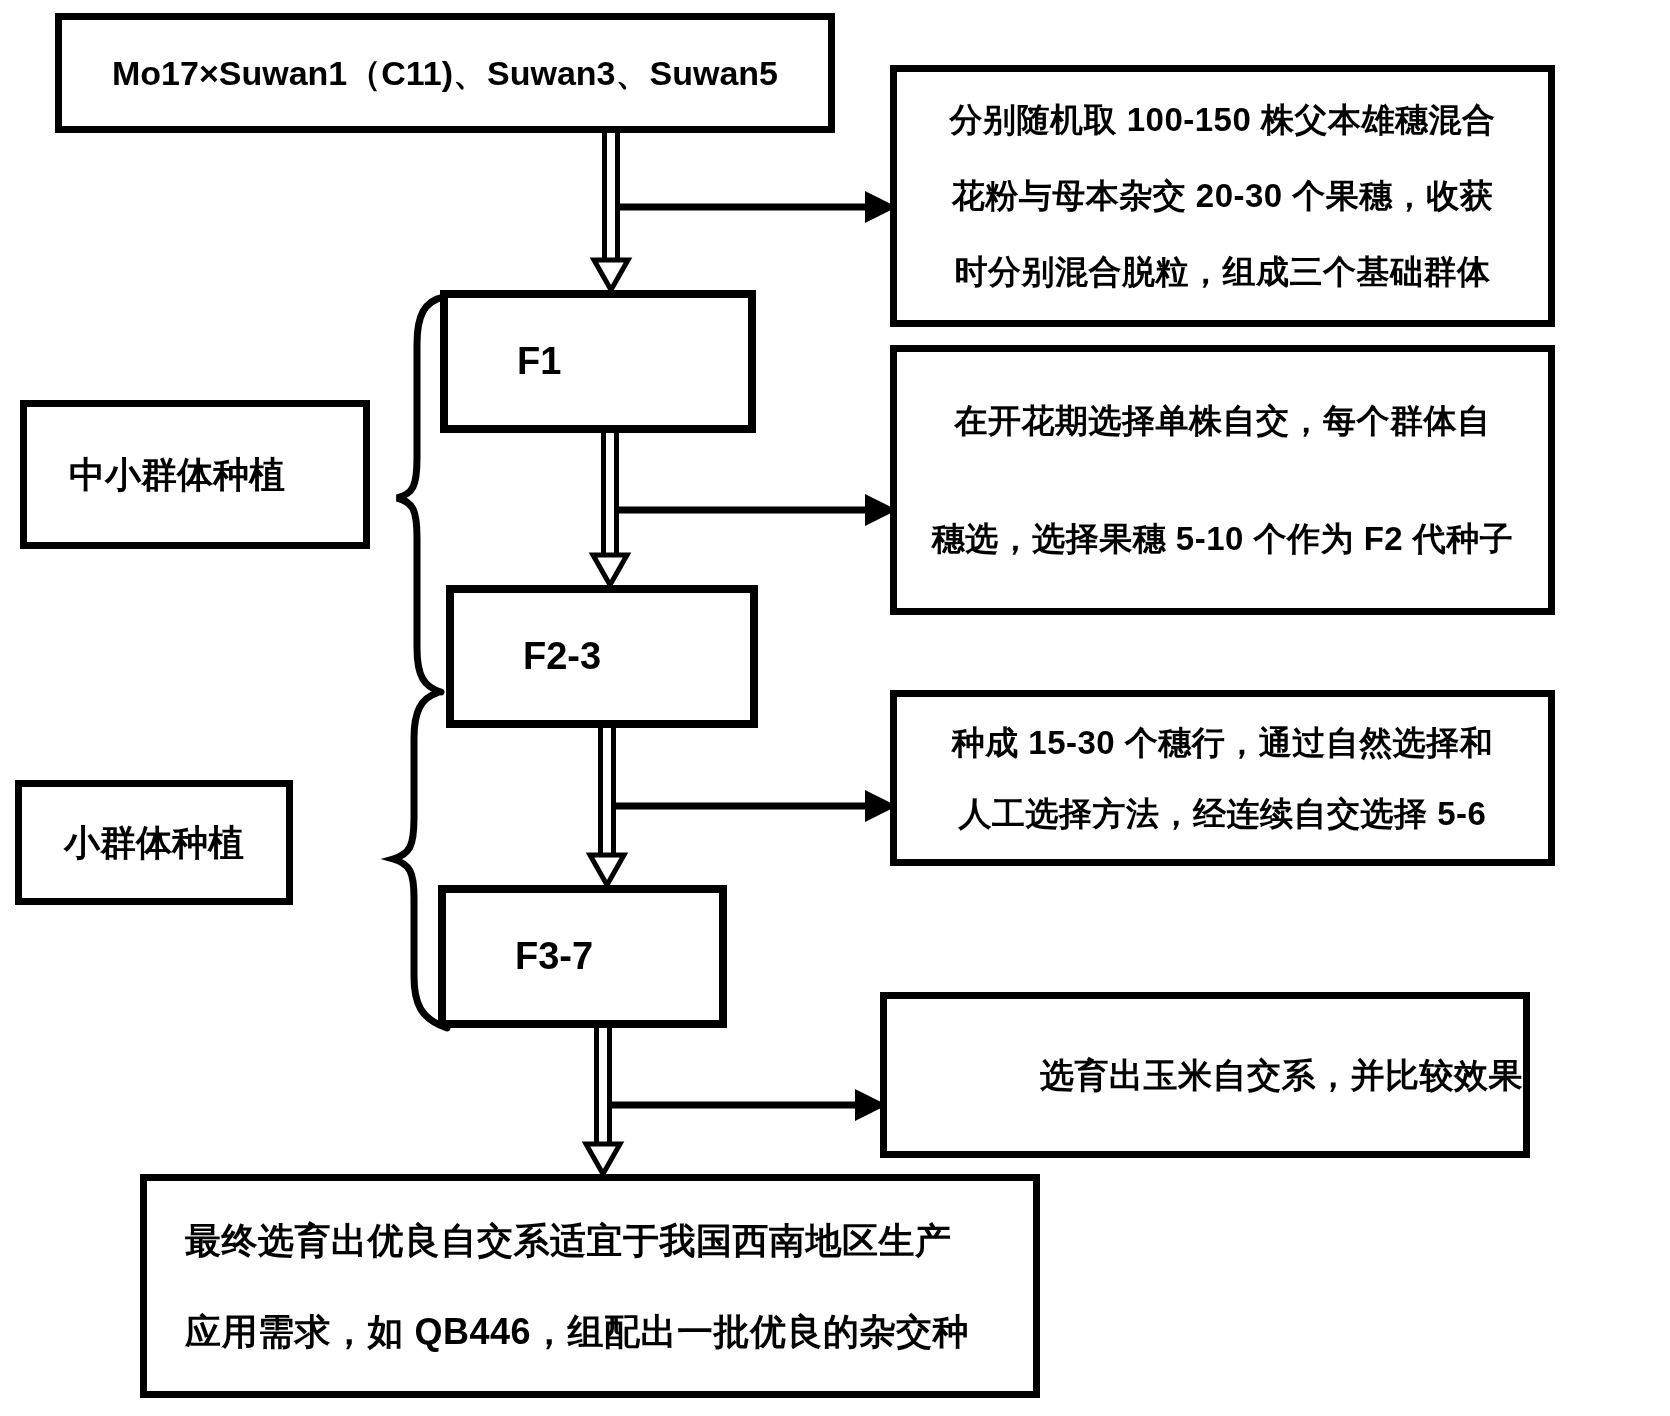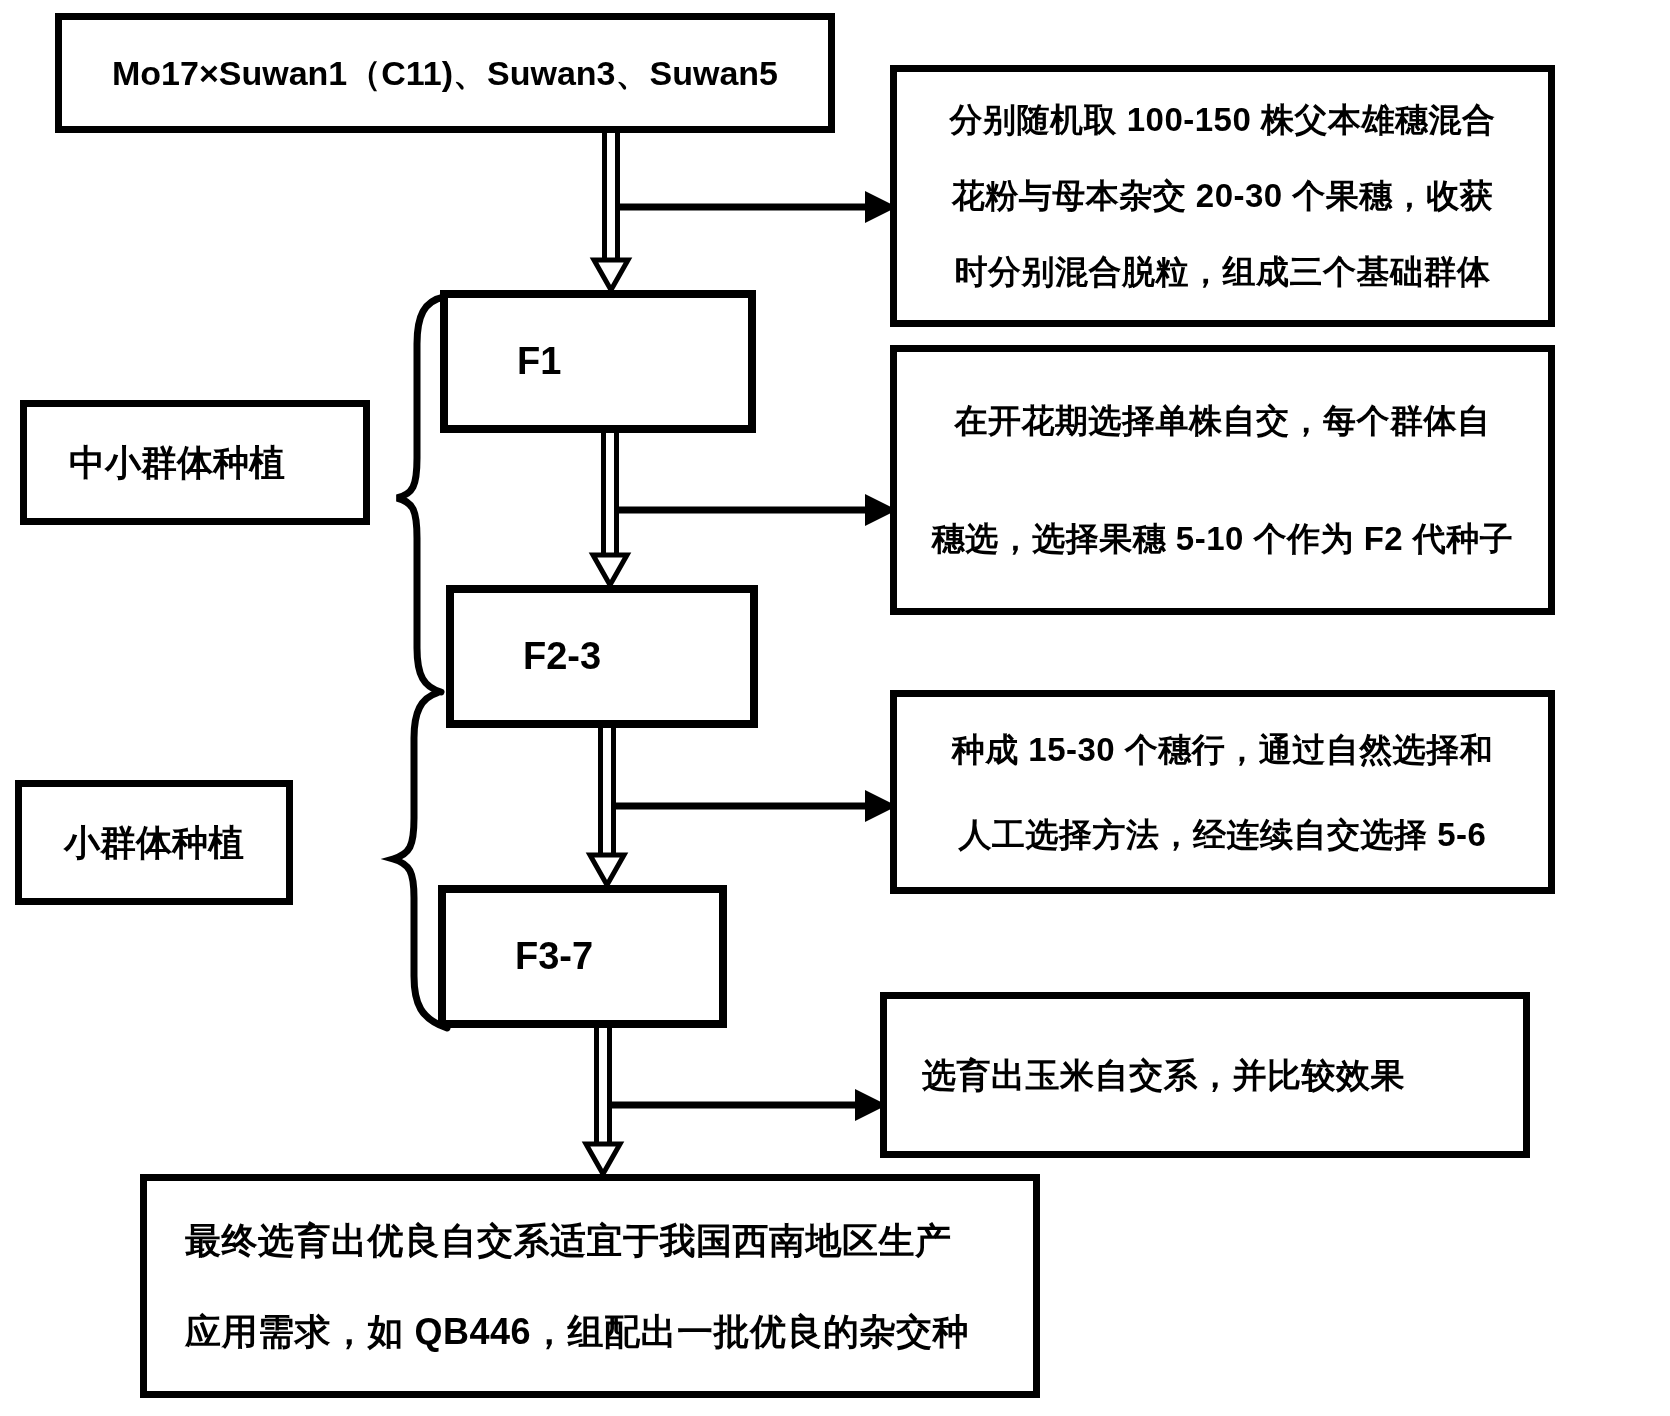--- a/index.html
+++ b/index.html
@@ -47,30 +47,30 @@
     padding: 10px 20px;
     letter-spacing: 0.5px;
   }
   #top-box {
     left: 55px; top: 13px; width: 780px; height: 120px;
     font-size: 34px; text-align: center;
   }
   #f1-box   { left: 440px; top: 290px; width: 316px; height: 143px; }
   #f23-box  { left: 446px; top: 585px; width: 312px; height: 143px; }
   #f37-box  { left: 438px; top: 885px; width: 289px; height: 143px; }
-  #left-box-1 { left: 20px; top: 400px; width: 350px; height: 125px;
+  #left-box-1 { left: 20px; top: 400px; width: 350px; height: 149px;
                 font-size: 36px; padding-left: 42px; }
   #left-box-2 { left: 15px; top: 780px; width: 278px; height: 125px;
                 font-size: 36px; padding-left: 42px; }
   #right-box-1 { left: 890px; top: 65px;  width: 665px; height: 262px; }
   #right-box-2 { left: 890px; top: 345px; width: 665px; height: 270px; }
-  #right-box-3 { left: 890px; top: 690px; width: 665px; height: 204px; }
+  #right-box-3 { left: 890px; top: 690px; width: 665px; height: 176px; }
   #right-box-4 { left: 880px; top: 992px; width: 650px; height: 166px;
                  font-size: 34px; text-align: left; padding-left: 35px;
-                 letter-spacing: 0.5px; }
+                 letter-spacing: 0.5px; align-items: flex-end; }
   #bottom-box {
     left: 140px; top: 1174px; width: 900px; height: 224px;
     font-size: 36px; justify-content: space-around;
     padding: 14px 10px 14px 38px; letter-spacing: 0.5px;
   }
   .line { white-space: nowrap; }
 </style>
 </head>
 <body>
 

